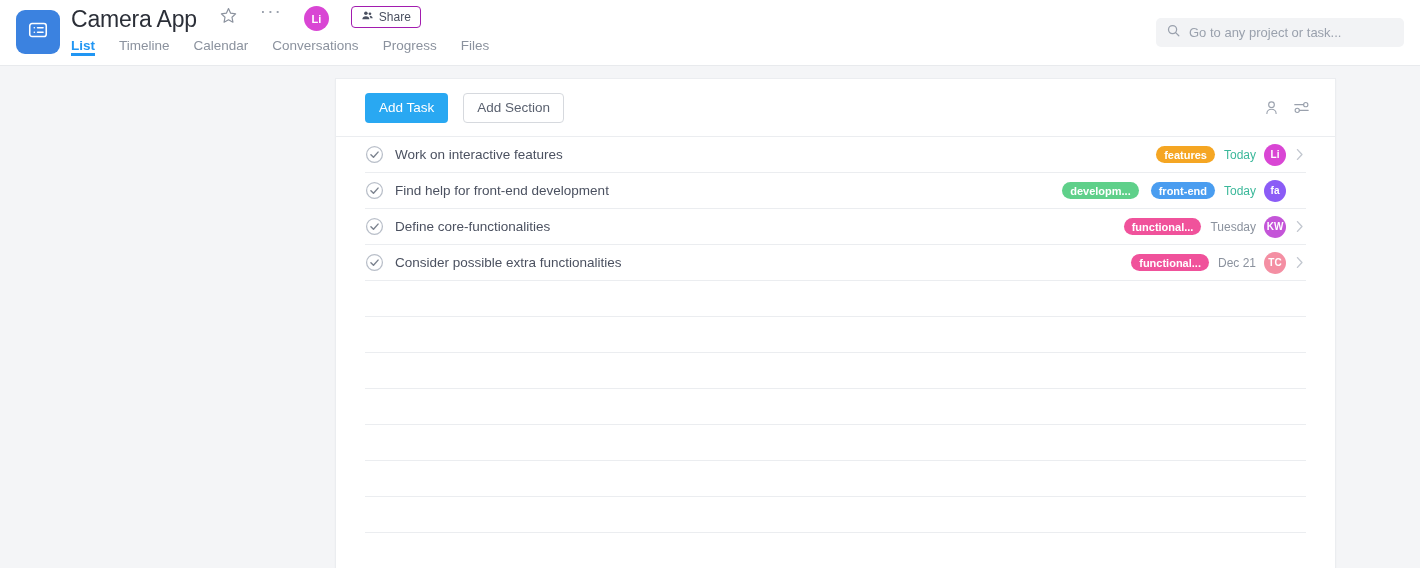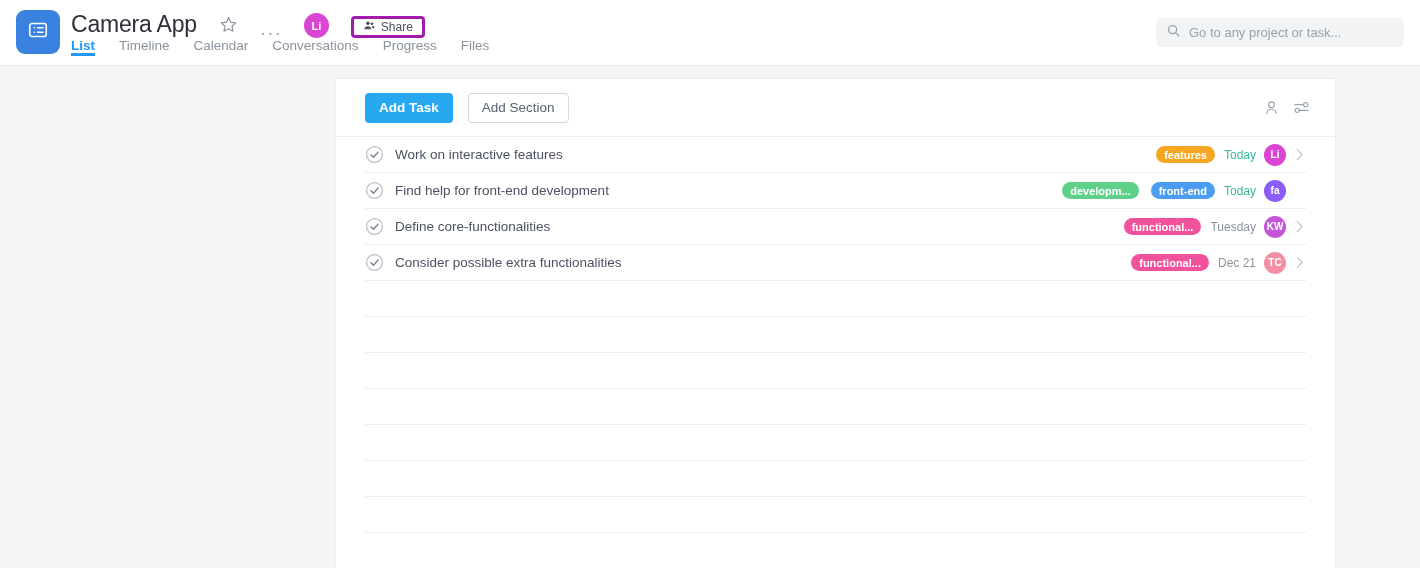--- a/index.html
+++ b/index.html
@@ -36,21 +36,21 @@
     display: flex;
     align-items: center;
     justify-content: center;
   }
 
   .title-row {
     position: absolute;
     left: 71px;
     top: 6px;
     display: flex;
-    align-items: flex-end;
+    align-items: flex-start;
     gap: 22px;
     height: 32px;
   }
 
   .project-title {
     font-size: 23px;
     font-weight: 400;
     color: #2b2f38;
     letter-spacing: -0.2px;
     white-space: nowrap;
@@ -82,21 +82,21 @@
     height: 25px;
     font-size: 11px;
   }
 
   .share-btn {
     display: flex;
     align-items: center;
     gap: 5px;
     height: 22px;
     padding: 0 9px;
-    border: 3px solid #a21caf;
+    border: 1px solid #a21caf;
     border-radius: 4px;
     background: #fff;
     font-size: 12px;
     color: #4a5060;
     cursor: pointer;
     white-space: nowrap;
   }
 
   .tabs {
     position: absolute;
@@ -160,21 +160,21 @@
     align-items: center;
     padding: 0 22px 0 29px;
   }
 
   .btn-add-task {
     height: 30px;
     padding: 0 14px;
     background: #29a8f2;
     color: #fff;
     font-size: 13.5px;
-    font-weight: 700;
+    font-weight: 400;
     border: none;
     border-radius: 4px;
     cursor: pointer;
     font-family: inherit;
   }
 
   .btn-add-section {
     height: 30px;
     padding: 0 13px;
     margin-left: 15px;

